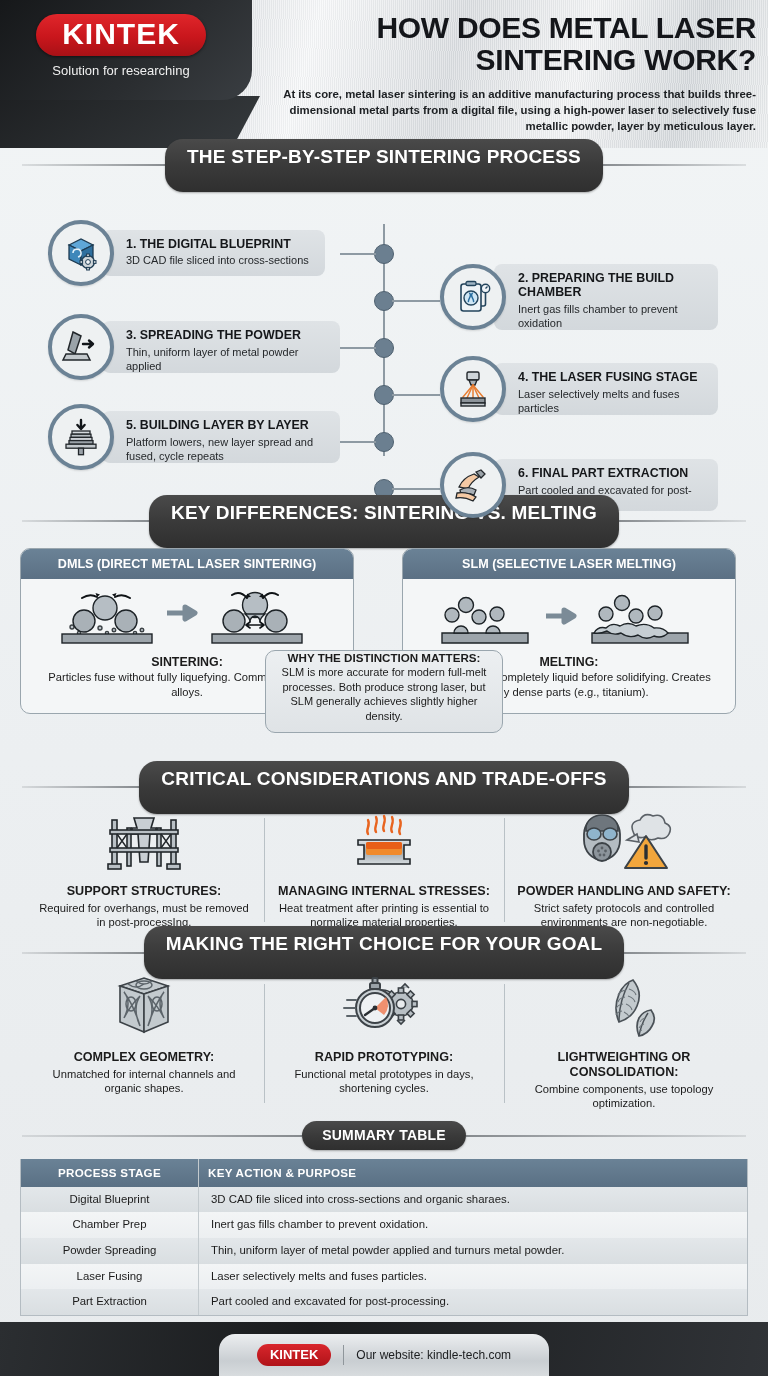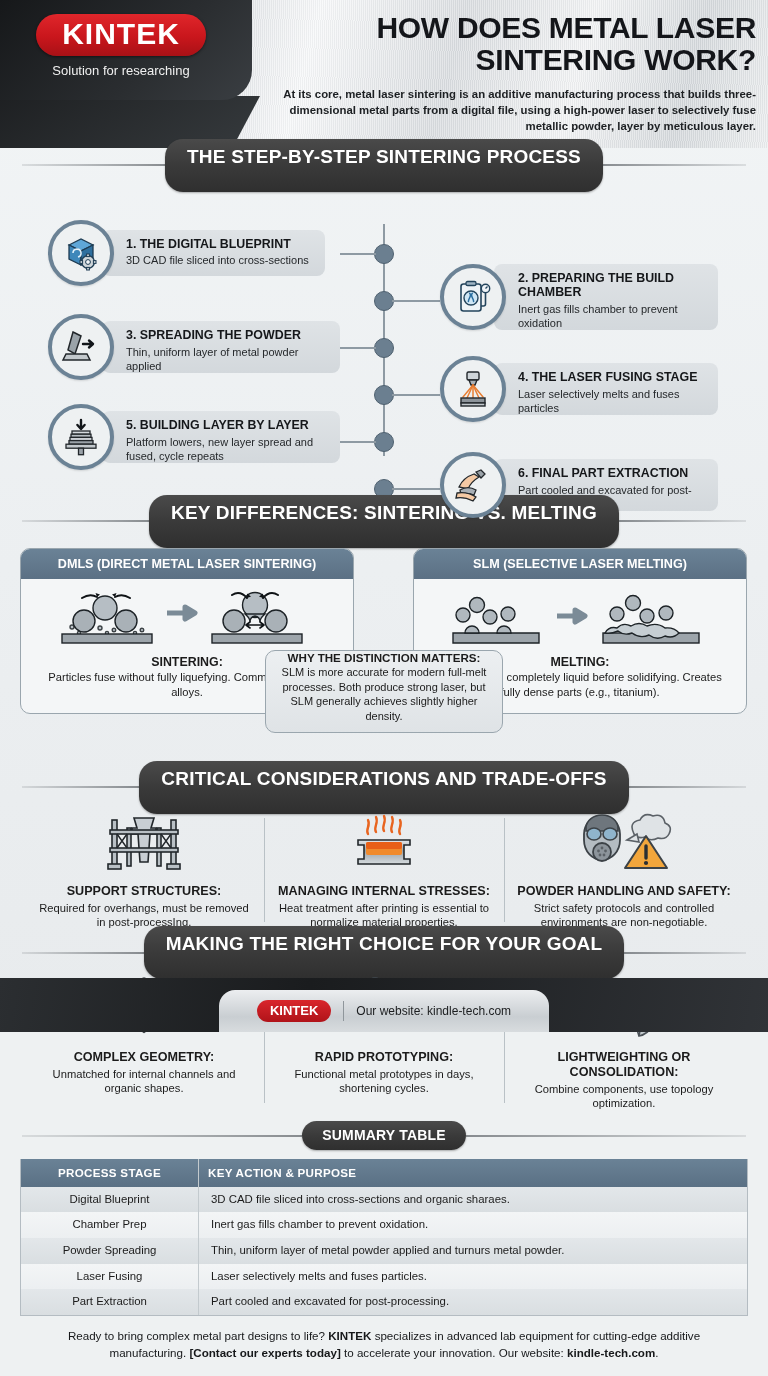--- a/index.html
+++ b/index.html
@@ -1,21 +1,21 @@
 <!DOCTYPE html>
 <html><head>
 <meta charset="utf-8">
 <style>
   * { box-sizing: border-box; margin:0; padding:0; }
   body {
     width:768px; height:1376px; overflow:hidden;
     font-family:"Liberation Sans", sans-serif;
     background:#eef1f2; color:#1b1b1b;
   }
-  .page { position:relative; width:768px; height:1032px;
+  .page { position:relative; width:768px; height:1376px;
     background:linear-gradient(180deg,#f2f5f6 0%,#eceff1 55%,#e8ebed 100%); }
 
   
   .header { position:relative; height:148px; overflow:hidden;
     background:
       linear-gradient(105deg,#cfd3d6 0%,#f4f6f7 14%,#dcdfe2 26%,#f7f8f9 40%,#d9dcdf 58%,#f2f3f4 74%,#d4d8db 88%,#eceeef 100%);
   }
   .header:before{content:"";position:absolute;inset:0;
     background:repeating-linear-gradient(92deg, rgba(255,255,255,.55) 0 1px, rgba(150,156,162,.18) 1px 2px);
     opacity:.5;}
@@ -60,21 +60,21 @@
   .step-box{margin-left:-12px;padding:7px 16px 0 24px;border-radius:8px;
     background:linear-gradient(180deg,#dfe3e6 0%,#d3d8dc 100%);min-height:46px;
     display:flex;flex-direction:column;justify-content:flex-start;}
   .step-t{font-size:12.4px;font-weight:bold;line-height:1.15;color:#15171a;}
   .step-d{font-size:11px;line-height:1.28;margin-top:2px;color:#25282b;}
 
   
   .compare{position:relative;height:230px;margin:2px 20px 0;}
   .cmp-card{position:absolute;top:8px;width:334px;height:166px;border-radius:10px;
     background:#f4f6f7;border:1.4px solid #9aa6ae;overflow:hidden;}
-  .cmp-card.left{left:0;} .cmp-card.right{right:1px;}
+  .cmp-card.left{left:0;} .cmp-card.right{right:12px;}
   .cmp-head{height:30px;background:linear-gradient(180deg,#6a8296 0%,#5b7084 100%);
     color:#fff;font-weight:bold;font-size:12.6px;display:flex;align-items:center;justify-content:center;}
   .cmp-art{height:74px;display:flex;align-items:center;justify-content:center;}
   .cmp-t{text-align:center;font-size:12.4px;font-weight:bold;margin-top:2px;}
   .cmp-d{text-align:center;font-size:11.2px;line-height:1.3;margin-top:1px;padding:0 18px;}
   .why{position:absolute;left:50%;transform:translateX(-50%);top:110px;width:238px;
     background:linear-gradient(180deg,#eceff1 0%,#dfe3e6 100%);
     border:1.4px solid #9aa6ae;border-radius:10px;padding:0 10px 9px;text-align:center;z-index:5;}
   .why-t{font-size:11.6px;font-weight:bold;}
   .why-d{font-size:11px;line-height:1.32;margin-top:1px;}

